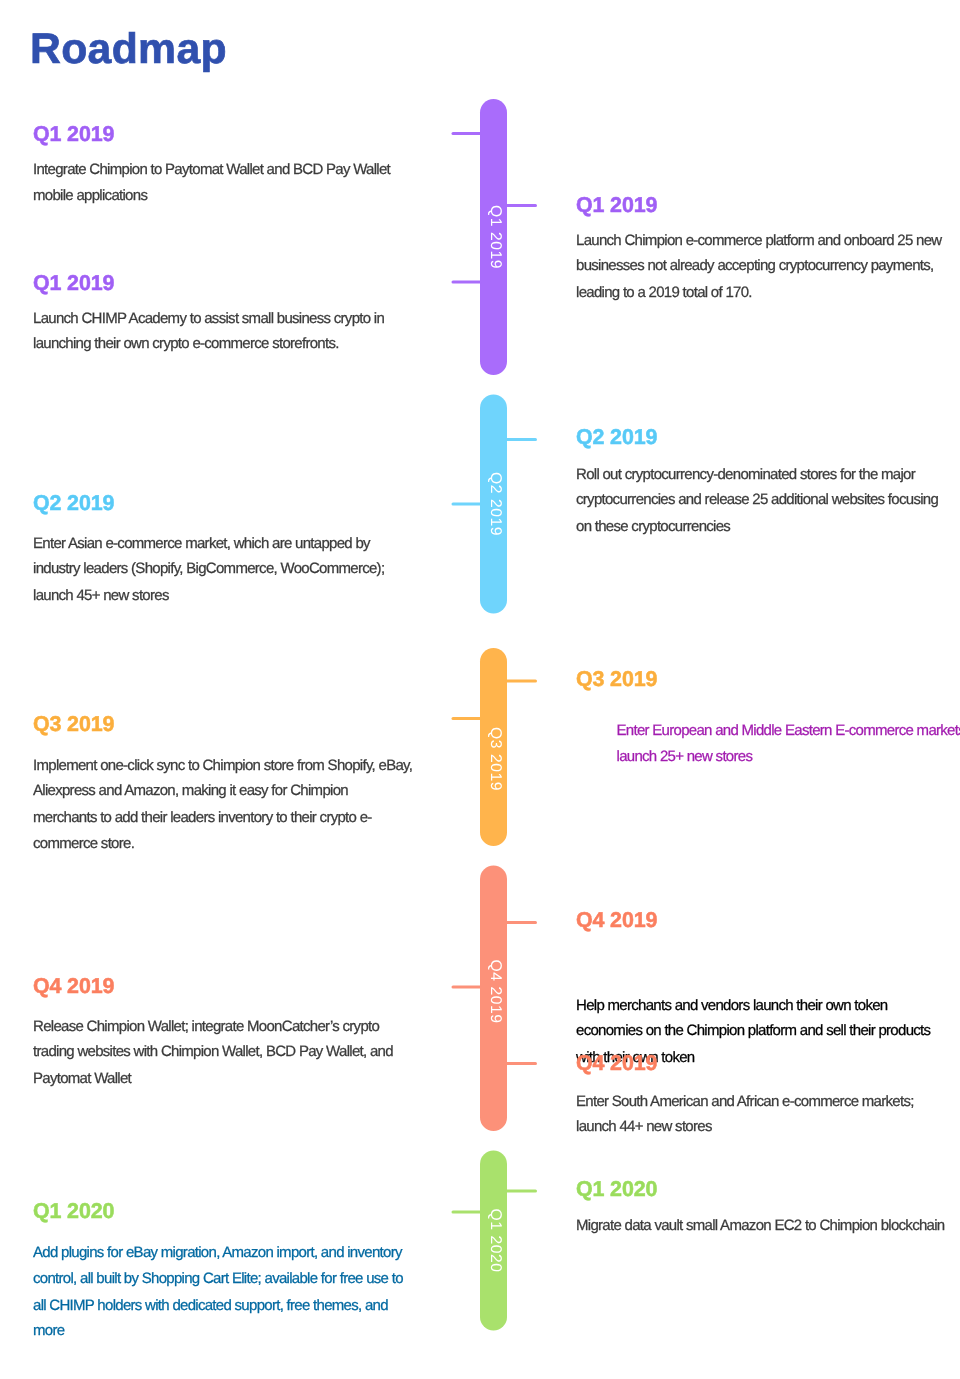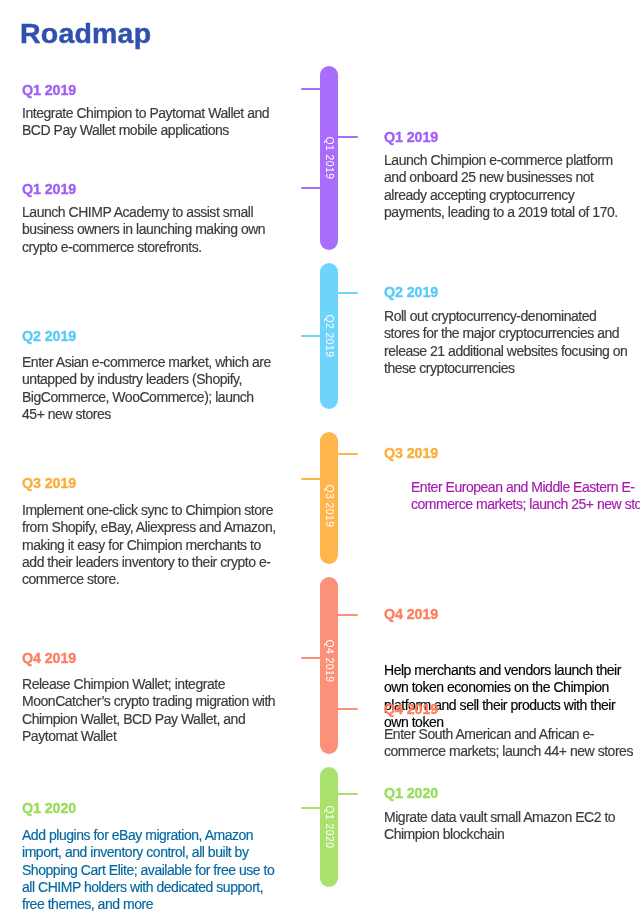--- a/index.html
+++ b/index.html
@@ -18,21 +18,21 @@
               color:#ffffff;font-size:10.4px;font-weight:400;
               white-space:nowrap;letter-spacing:0.42px;line-height:1;
               transform-origin:0 0;
               transform:rotate(90deg) translate(-50%,-50%);}
 
   .conn{position:absolute;height:2px;border-radius:1px;}
 
   .qh{position:absolute;font-size:14.3px;font-weight:bold;
       line-height:1;letter-spacing:-0.1px;white-space:nowrap;
       transform:translateZ(0);-webkit-text-stroke:0.35px currentColor;}
-  .qb{position:absolute;font-size:14px;line-height:17.35px;
+  .qb{position:absolute;font-size:10px;line-height:17.35px;
       font-weight:400;letter-spacing:-0.47px;
       transform:translateZ(0);-webkit-text-stroke:0.17px currentColor;}
 </style>
 </head>
 <body style="background: rgb(255, 255, 255);">
 
 <div class="page" style="background: rgb(255, 255, 255);">
   <h1 class="title" style="color: rgb(48, 80, 174);">Roadmap</h1>
 
   <div class="timeline">
@@ -65,47 +65,47 @@
     <div class="conn conn-left" style="top: 806.9px; background: rgb(169, 225, 108); left: 301px; width: 20px;"></div>
   </div>
 
   <div class="col col-left">
     <div class="milestone">
       <div class="qh" style="color: rgb(160, 95, 245); left: 22px; top: 83px;">Q1 2019</div>
       <div class="qb" style="left: 22px; top: 105px; width: 254px; color: rgb(59, 59, 59);">Integrate Chimpion to Paytomat Wallet and BCD Pay Wallet mobile applications</div>
     </div>
     <div class="milestone">
       <div class="qh" style="color: rgb(160, 95, 245); left: 22px; top: 182px;">Q1 2019</div>
-      <div class="qb" style="left: 22px; top: 204px; width: 254px; color: rgb(59, 59, 59);">Launch CHIMP Academy to assist small business owners in launching making own crypto e-commerce storefronts.</div>
+      <div class="qb" style="left: 22px; top: 204px; width: 254px; color: rgb(59, 59, 59);">Launch CHIMP Academy to assist small business crypto in launching their own crypto e-commerce storefronts.</div>
     </div>
     <div class="milestone">
       <div class="qh" style="color: rgb(88, 202, 247); left: 22px; top: 329px;">Q2 2019</div>
       <div class="qb" style="left: 22px; top: 354px; width: 254px; color: rgb(59, 59, 59);">Enter Asian e-commerce market, which are untapped by industry leaders (Shopify, BigCommerce, WooCommerce); launch 45+ new stores</div>
     </div>
     <div class="milestone">
       <div class="qh" style="color: rgb(251, 174, 60); left: 22px; top: 476px;">Q3 2019</div>
       <div class="qb" style="left: 22px; top: 502px; width: 254px; color: rgb(59, 59, 59);">Implement one-click sync to Chimpion store from Shopify, eBay, Aliexpress and Amazon, making it easy for Chimpion merchants to add their leaders inventory to their crypto e-commerce store.</div>
     </div>
     <div class="milestone">
       <div class="qh" style="color: rgb(251, 127, 95); left: 22px; top: 651px;">Q4 2019</div>
-      <div class="qb" style="left: 22px; top: 676px; width: 254px; color: rgb(59, 59, 59);">Release Chimpion Wallet; integrate MoonCatcher’s crypto trading migration with Chimpion Wallet, BCD Pay Wallet, and Paytomat Wallet</div>
+      <div class="qb" style="left: 22px; top: 676px; width: 254px; color: rgb(59, 59, 59);">Release Chimpion Wallet; integrate MoonCatcher’s crypto trading websites with Chimpion Wallet, BCD Pay Wallet, and Paytomat Wallet</div>
     </div>
     <div class="milestone">
       <div class="qh" style="color: rgb(154, 220, 92); left: 22px; top: 801px;">Q1 2020</div>
       <div class="qb" style="left: 22px; top: 827px; width: 254px; color: #0369a1;">Add plugins for eBay migration, Amazon import, and inventory control, all built by Shopping Cart Elite; available for free use to all CHIMP holders with dedicated support, free themes, and more</div>
     </div>
   </div>
   <div class="col col-right">
     <div class="milestone">
       <div class="qh" style="color: rgb(160, 95, 245); left: 384px; top: 130px;">Q1 2019</div>
       <div class="qb" style="left: 384px; top: 152px; width: 250px; color: rgb(59, 59, 59);">Launch Chimpion e-commerce platform and onboard 25 new businesses not already accepting cryptocurrency payments, leading to a 2019 total of 170.</div>
     </div>
     <div class="milestone">
       <div class="qh" style="color: rgb(88, 202, 247); left: 384px; top: 285px;">Q2 2019</div>
-      <div class="qb" style="left: 384px; top: 308px; width: 250px; color: rgb(59, 59, 59);">Roll out cryptocurrency-denominated stores for the major cryptocurrencies and release 21 additional websites focusing on these cryptocurrencies</div>
+      <div class="qb" style="left: 384px; top: 308px; width: 250px; color: rgb(59, 59, 59);">Roll out cryptocurrency-denominated stores for the major cryptocurrencies and release 25 additional websites focusing on these cryptocurrencies</div>
     </div>
     <div class="milestone">
       <div class="qh" style="color: rgb(251, 174, 60); left: 384px; top: 446px;">Q3 2019</div>
       <div class="qb" style="left: 384px; top: 479px; width: 250px; color: #a21caf; margin-left: 27px;">Enter European and Middle Eastern E-commerce markets; launch 25+ new stores</div>
     </div>
     <div class="milestone">
       <div class="qh" style="color: rgb(251, 127, 95); left: 384px; top: 607px;">Q4 2019</div>
       <div class="qb" style="left: 384px; top: 630px; width: 250px; color: #000000; margin-top: 32px;">Help merchants and vendors launch their own token economies on the Chimpion platform and sell their products with their own token</div>
     </div>
     <div class="milestone">

